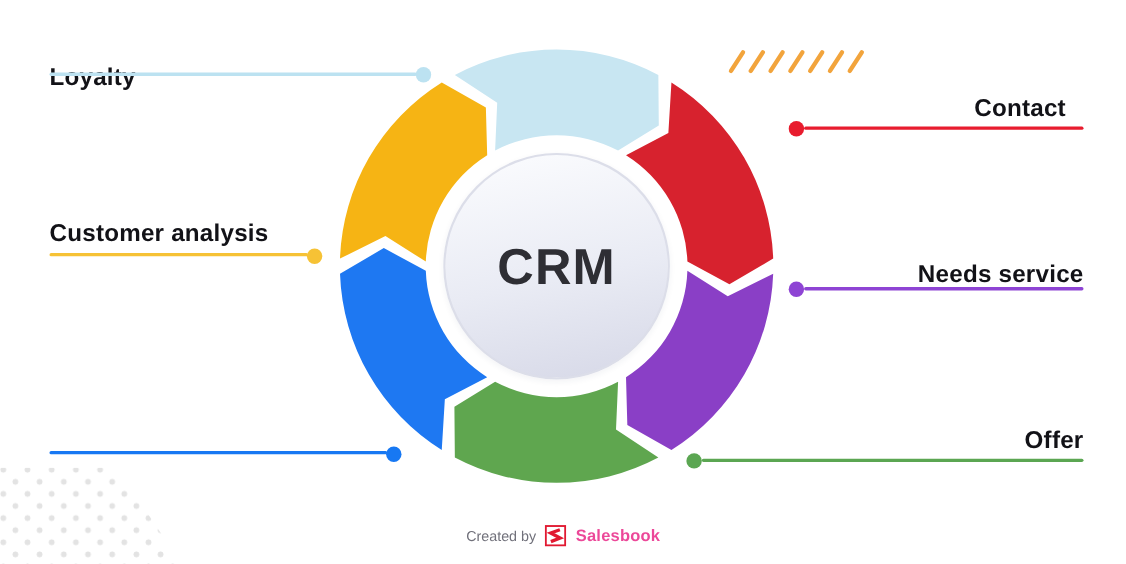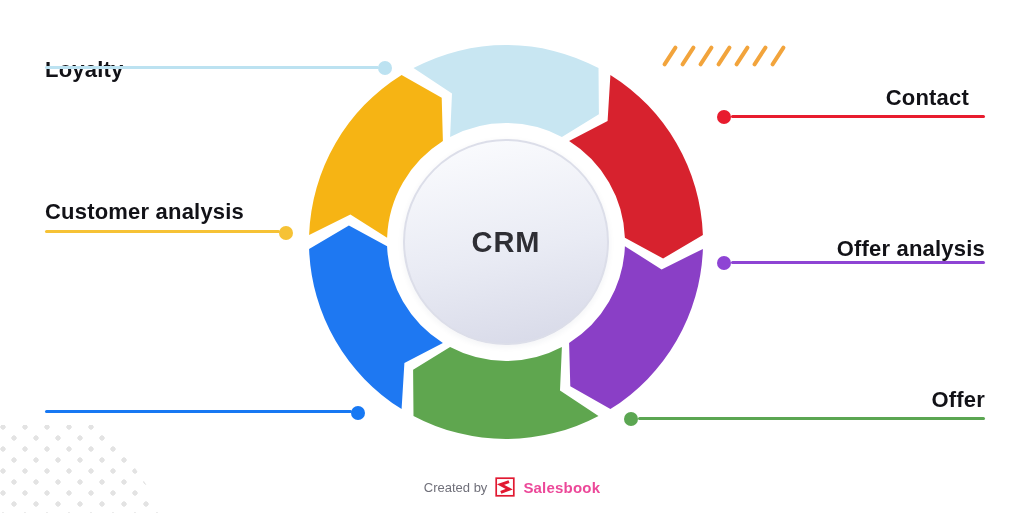--- a/index.html
+++ b/index.html
@@ -13,21 +13,21 @@
   }
   
   #wheel{position:absolute;left:0;top:0;z-index:1;}
   .hub{
     position:absolute;left:403px;top:139px;width:206px;height:206px;border-radius:50%;
     background:linear-gradient(168deg,#f9fafd 8%,#e9ebf4 55%,#d6d8e7 100%);
     border:2px solid #dcdee9;
     box-shadow:0 2px 6px rgba(40,45,80,.06);
     display:flex;align-items:center;justify-content:center;z-index:2;
   }
-  .hub-label{font-size:29px;font-weight:700;letter-spacing:1px;color:#2e2e34;}
+  .hub-label{font-size:46px;font-weight:700;letter-spacing:1px;color:#2e2e34;}
   
   .co-label{position:absolute;font-size:22px;font-weight:700;color:#121217;letter-spacing:.2px;z-index:3;white-space:nowrap;}
   .co-rule{position:absolute;height:3px;border-radius:2px;z-index:3;}
   .co-dot{position:absolute;width:14px;height:14px;border-radius:50%;z-index:3;}
   .ta-r{text-align:right;}
   
   .loyalty-label{left:45px;top:31px;margin-top:26px;}
   .loyalty-rule{left:45px;top:66px;width:334px;}
   .loyalty-dot{left:378px;top:61px;}
   
@@ -96,21 +96,21 @@
   <div class="co-rule customer-rule" style="background: rgb(246, 194, 53);"></div>
   <div class="co-dot customer-dot" style="background: rgb(246, 194, 53);"></div>
 
   <div class="co-rule purchase-rule" style="background: rgb(23, 120, 243);"></div>
   <div class="co-dot purchase-dot" style="background: rgb(23, 120, 243);"></div>
 
   <div class="co-label contact-label ta-r">Contact</div>
   <div class="co-rule contact-rule" style="background: rgb(232, 28, 46);"></div>
   <div class="co-dot contact-dot" style="background: rgb(232, 28, 46);"></div>
 
-  <div class="co-label needs-label ta-r">Offer analysis</div>
+  <div class="co-label needs-label ta-r">Needs service</div>
   <div class="co-rule needs-rule" style="background: rgb(142, 68, 212);"></div>
   <div class="co-dot needs-dot" style="background: rgb(142, 68, 212);"></div>
 
   <div class="co-label offer-label ta-r">Offer</div>
   <div class="co-rule offer-rule" style="background: rgb(91, 166, 82);"></div>
   <div class="co-dot offer-dot" style="background: rgb(91, 166, 82);"></div>
 
   <div class="hatch">
       <span class="hatch-stroke"></span>
       <span class="hatch-stroke"></span>

